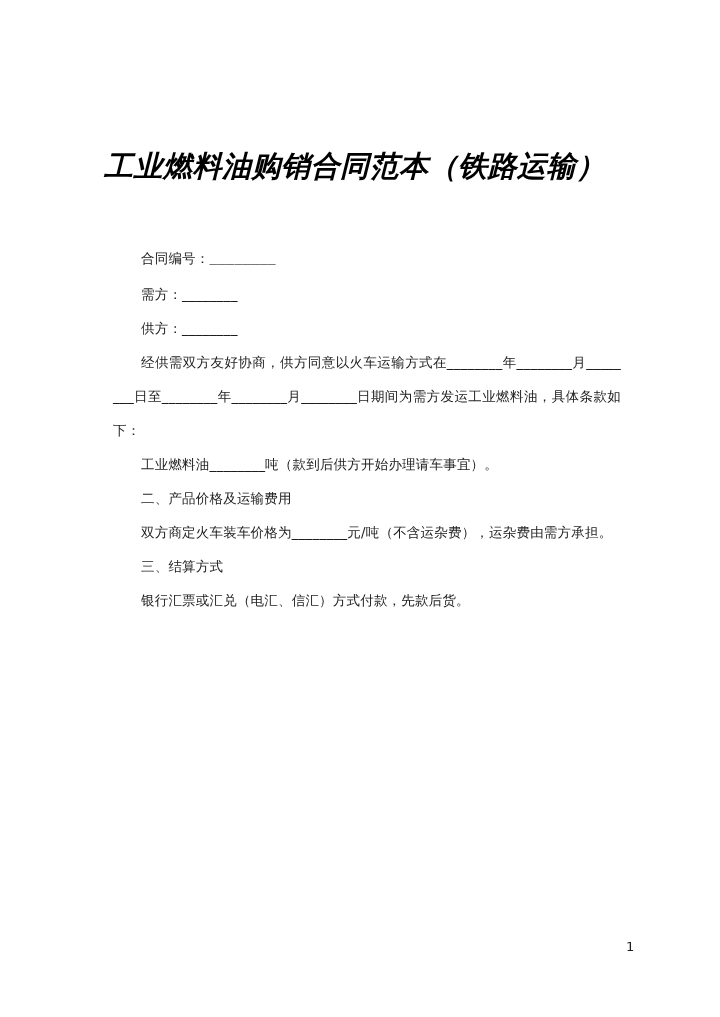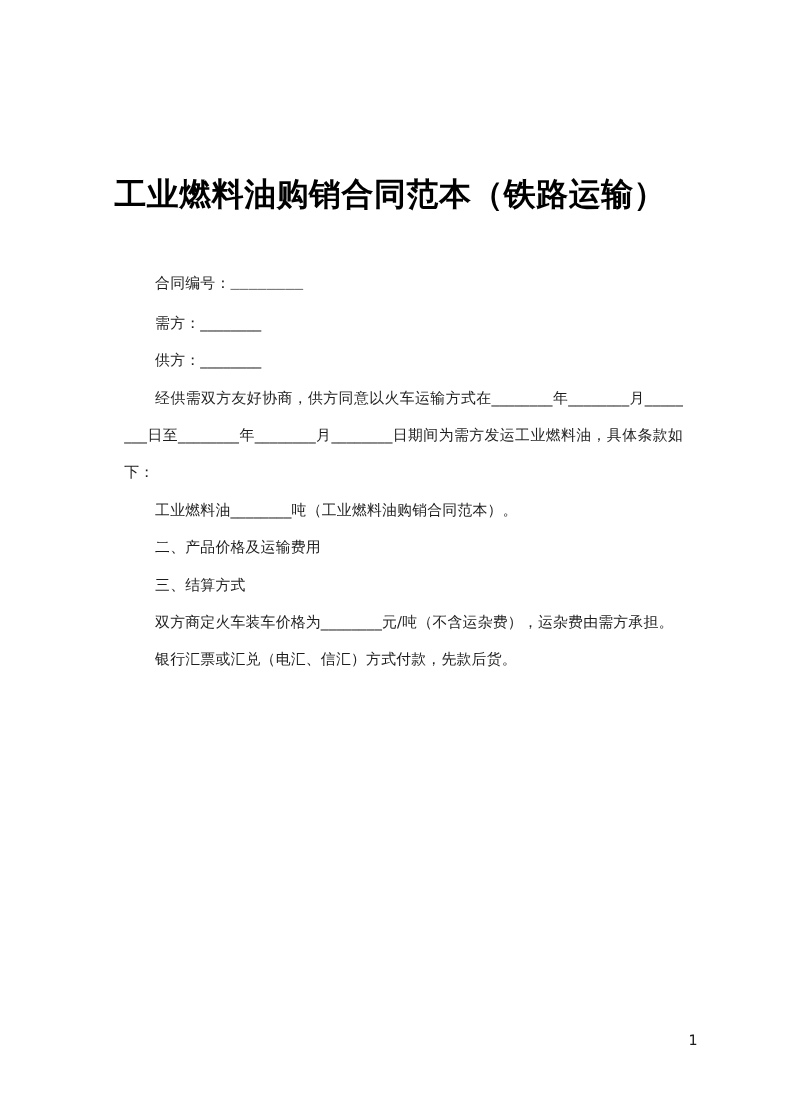--- a/index.html
+++ b/index.html
@@ -19,28 +19,29 @@
   .page {
     position: absolute;
     inset: 0;
     background: #ffffff;
   }
 
   
   .doc-title {
     position: absolute;
     left: 104px;
-    top: 156px;
+    top: 146px;
     width: 540px;
     font-size: 29px;
     font-weight: bold;
     letter-spacing: 0.5px;
     line-height: 40px;
     color: #000000;
     white-space: nowrap;
+    font-style: italic;
   }
 
   
   .body-block {
     position: absolute;
     left: 113px;
     top: 243px;
     width: 508px;
   }
 
@@ -84,22 +85,22 @@
 
 <div class="page">
 
   <div class="doc-title">工业燃料油购销合同范本（铁路运输）</div>
 
   <div class="body-block">
       <p class="para lead">合同编号：________</p>
       <p class="para indent">需方：________</p>
       <p class="para indent">供方：________</p>
       <p class="para indent">经供需双方友好协商，供方同意以火车运输方式在________年________月________日至________年________月________日期间为需方发运工业燃料油，具体条款如下：</p>
-      <p class="para heading">工业燃料油________吨（工业燃料油购销合同范本）。</p>
+      <p class="para heading">工业燃料油________吨（款到后供方开始办理请车事宜）。</p>
       <p class="para heading">二、产品价格及运输费用</p>
+      <p class="para indent">双方商定火车装车价格为________元/吨（不含运杂费），运杂费由需方承担。</p>
       <p class="para heading">三、结算方式</p>
-      <p class="para indent">双方商定火车装车价格为________元/吨（不含运杂费），运杂费由需方承担。</p>
       <p class="para heading">银行汇票或汇兑（电汇、信汇）方式付款，先款后货。</p>
     </div>
 
   <div class="page-number">1</div>
 
 </div>
 
 </body></html>

